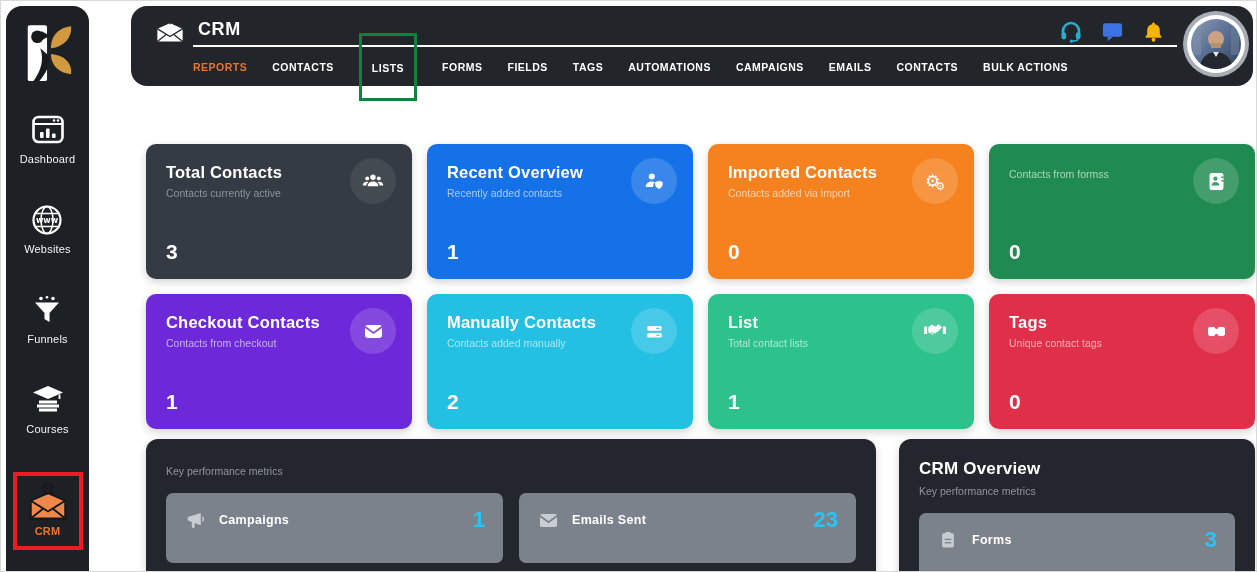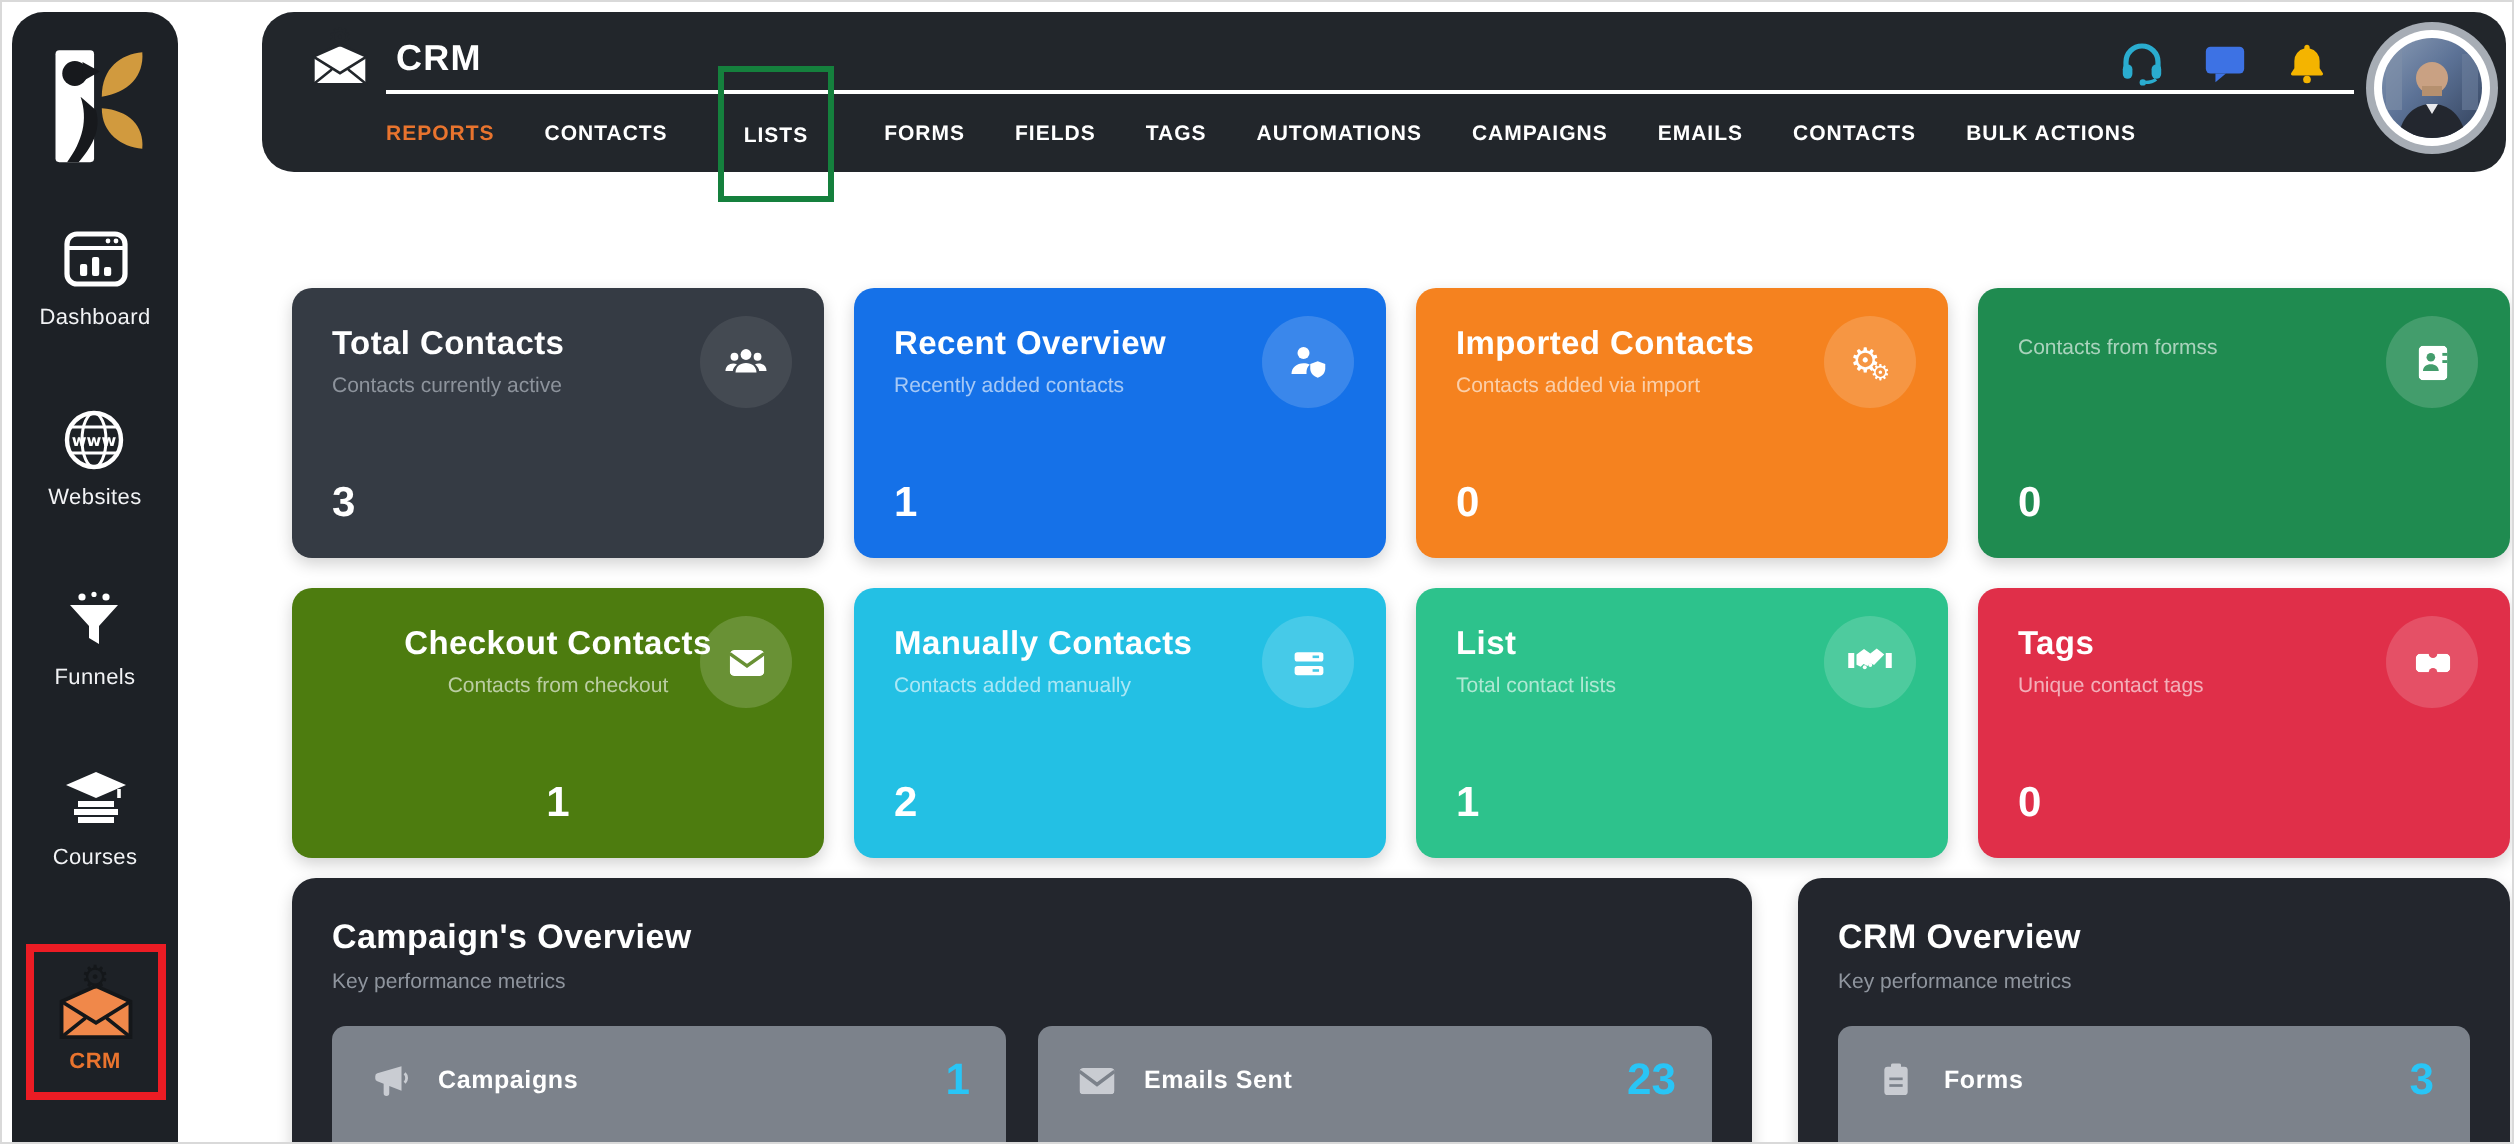--- a/index.html
+++ b/index.html
@@ -278,21 +278,21 @@
             <rect x="22.5" y="9" width="3.5" height="2" fill="#000"></rect>
             <rect x="22.5" y="14" width="3.5" height="2" fill="#000"></rect>
           </mask>
             </defs>
           <rect x="6" y="4" width="20" height="24" rx="3" fill="currentColor" mask="url(#mAddr)"></rect>
         </svg>
       </span>
       <div class="card-value">0</div>
     </div>
 
-    <div class="card" style="background: #4d7c0f; text-align: center;">
+    <div class="card" style="background: #6d28d9;">
       <h2 class="card-title">Checkout Contacts</h2>
       <p class="card-sub">Contacts from checkout</p>
       <span class="card-icon">
         <svg viewBox="0 0 32 32" width="23" height="23">
           <defs>
               <mask id="mEnv1">
             <rect x="4" y="7" width="24" height="18" rx="3" fill="#fff"></rect>
             <path d="M4 9.5 16 18 28 9.5" stroke="#000" stroke-width="2.4" fill="none"></path>
           </mask>
             </defs>
@@ -351,21 +351,20 @@
         </svg>
       </span>
       <div class="card-value">0</div>
     </div>
 
   </main>
 
   <section class="panels">
 
     <div class="panel wide">
-      <h2 class="panel-title">Campaign's Overview</h2>
       <p class="panel-sub">Key performance metrics</p>
       <div class="metrics">
         <div class="metric">
           <span class="metric-icon">
             <svg viewBox="0 0 24 24" width="21" height="21" fill="currentColor">
               <path d="M18 3.5v14l-7-2.7V19a1.6 1.6 0 0 1-3.2 0v-5.4l-3.6-1.4A1.8 1.8 0 0 1 3 10.5V9.3a1.8 1.8 0 0 1 1.2-1.7z"></path>
               <path d="M19.8 7.6a3.8 3.8 0 0 1 0 5.4" stroke="currentColor" stroke-width="1.6" fill="none"></path>
             </svg>
           </span>
           <span class="metric-label">Campaigns</span>

